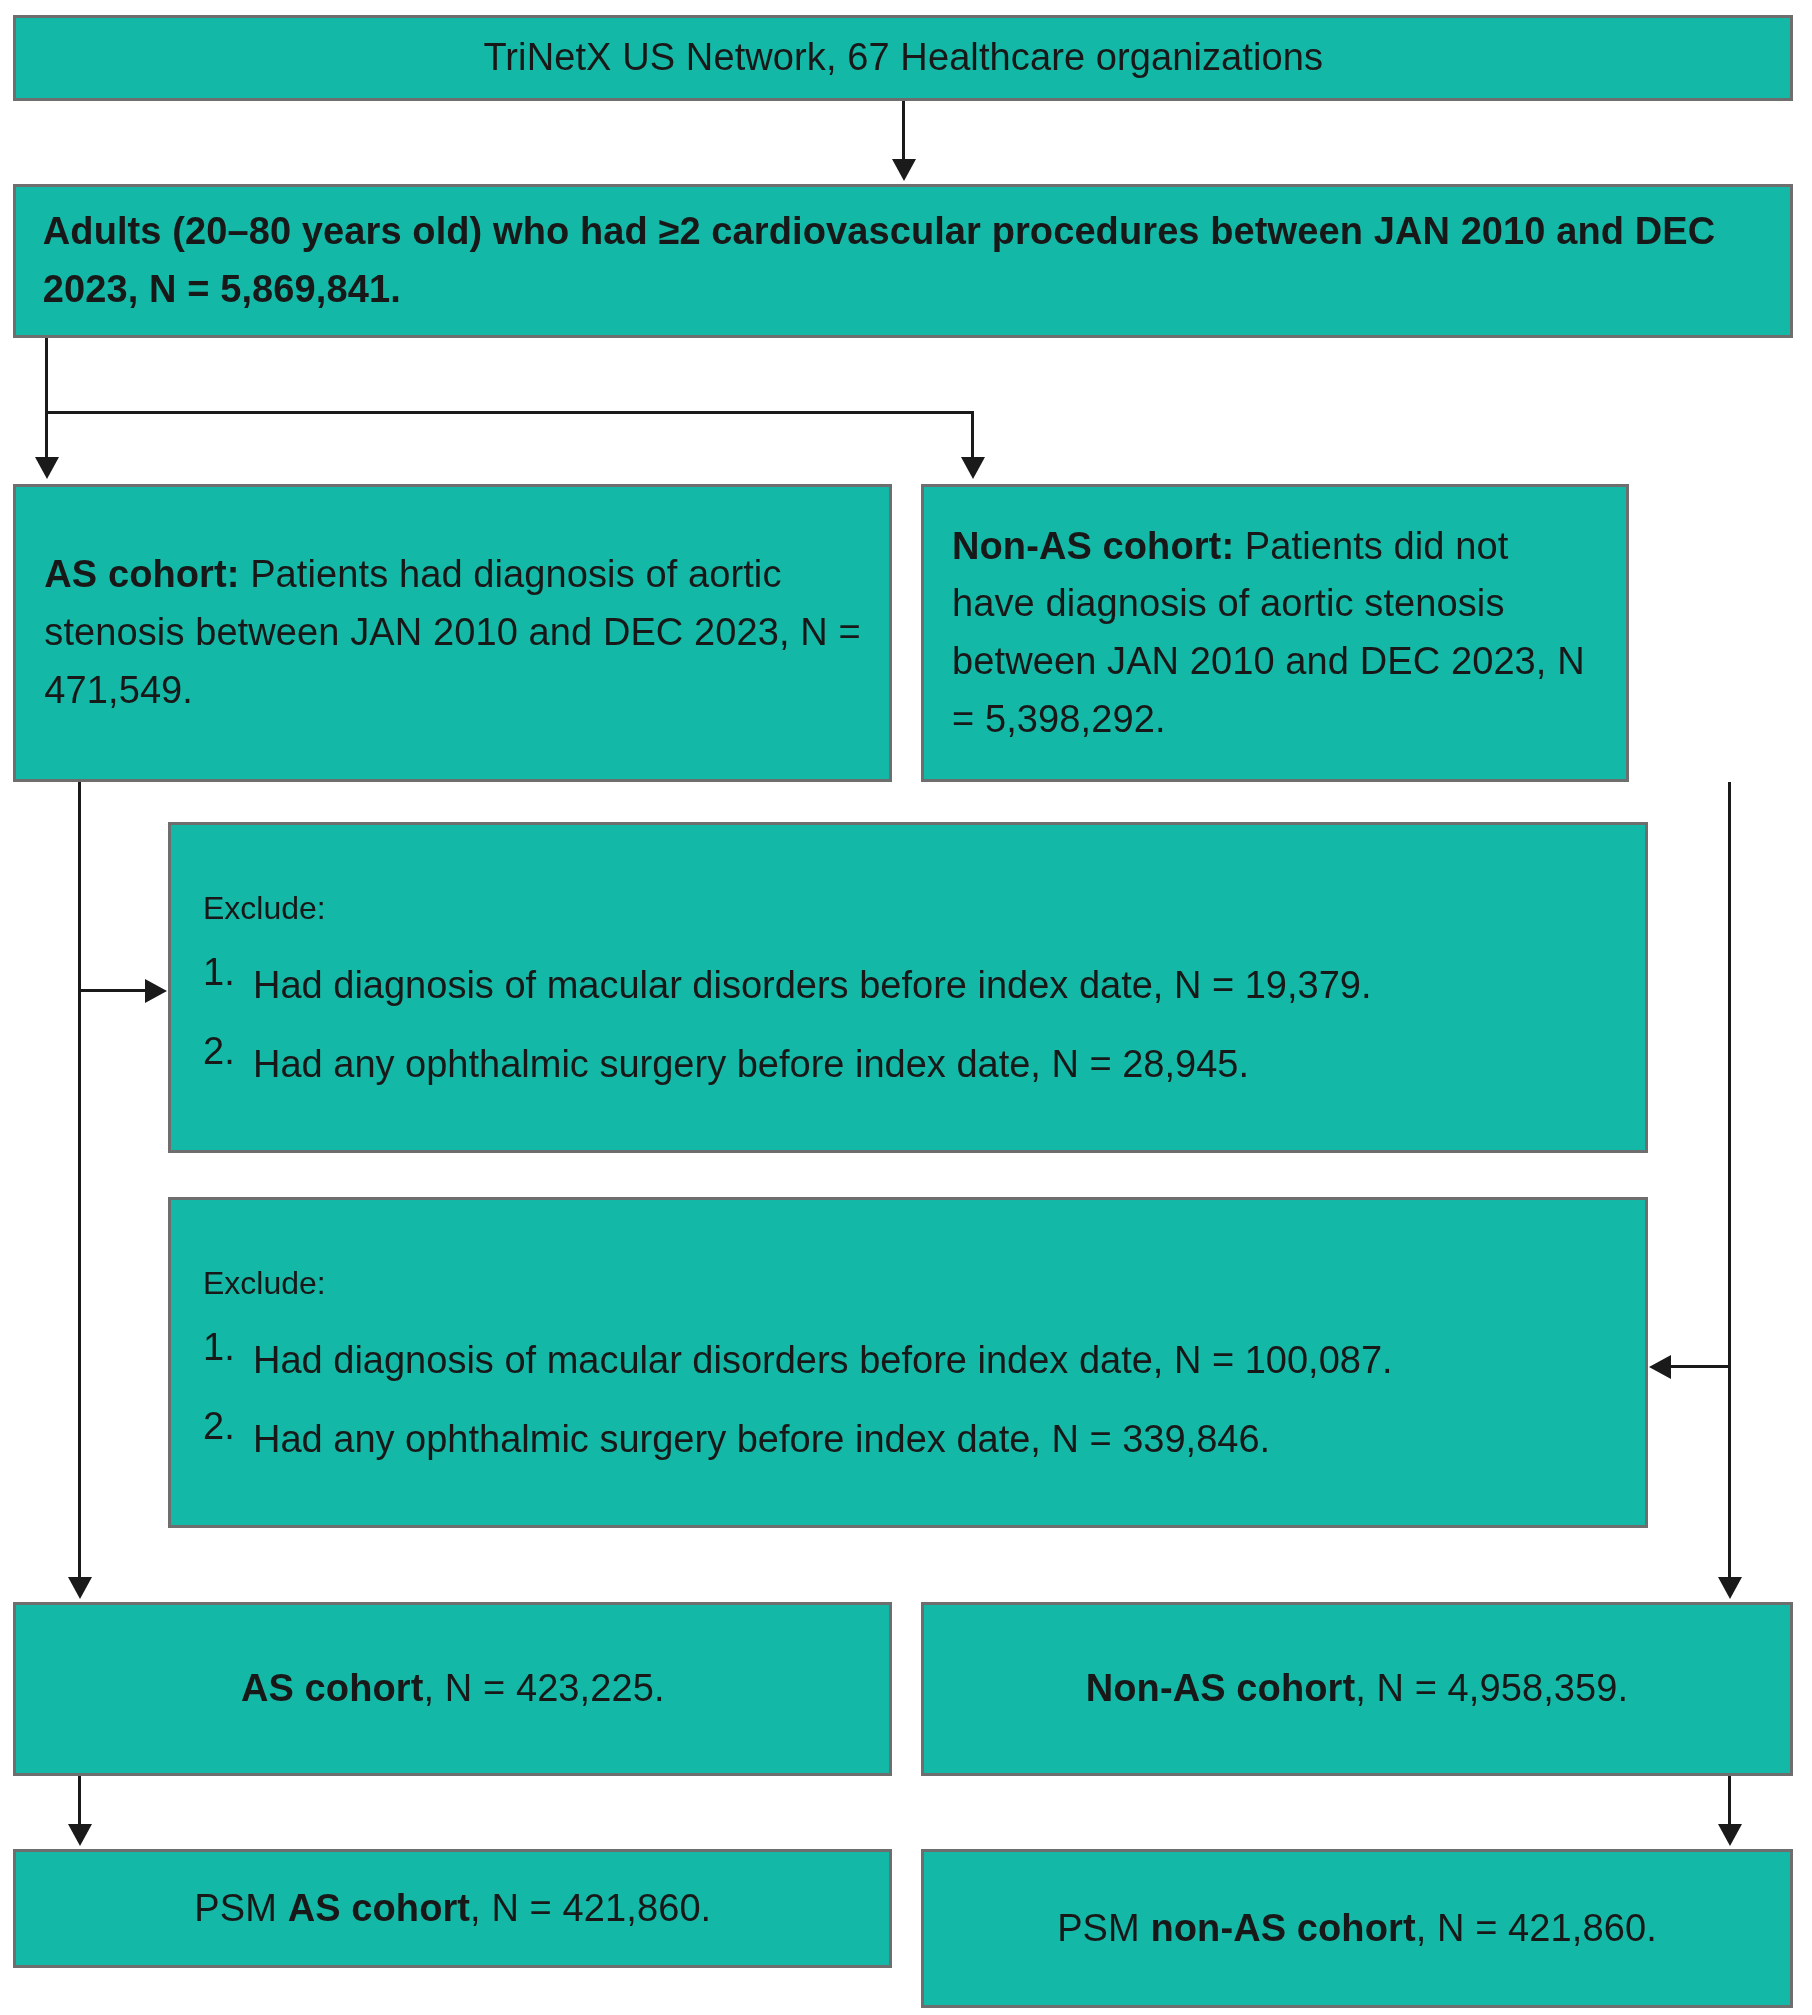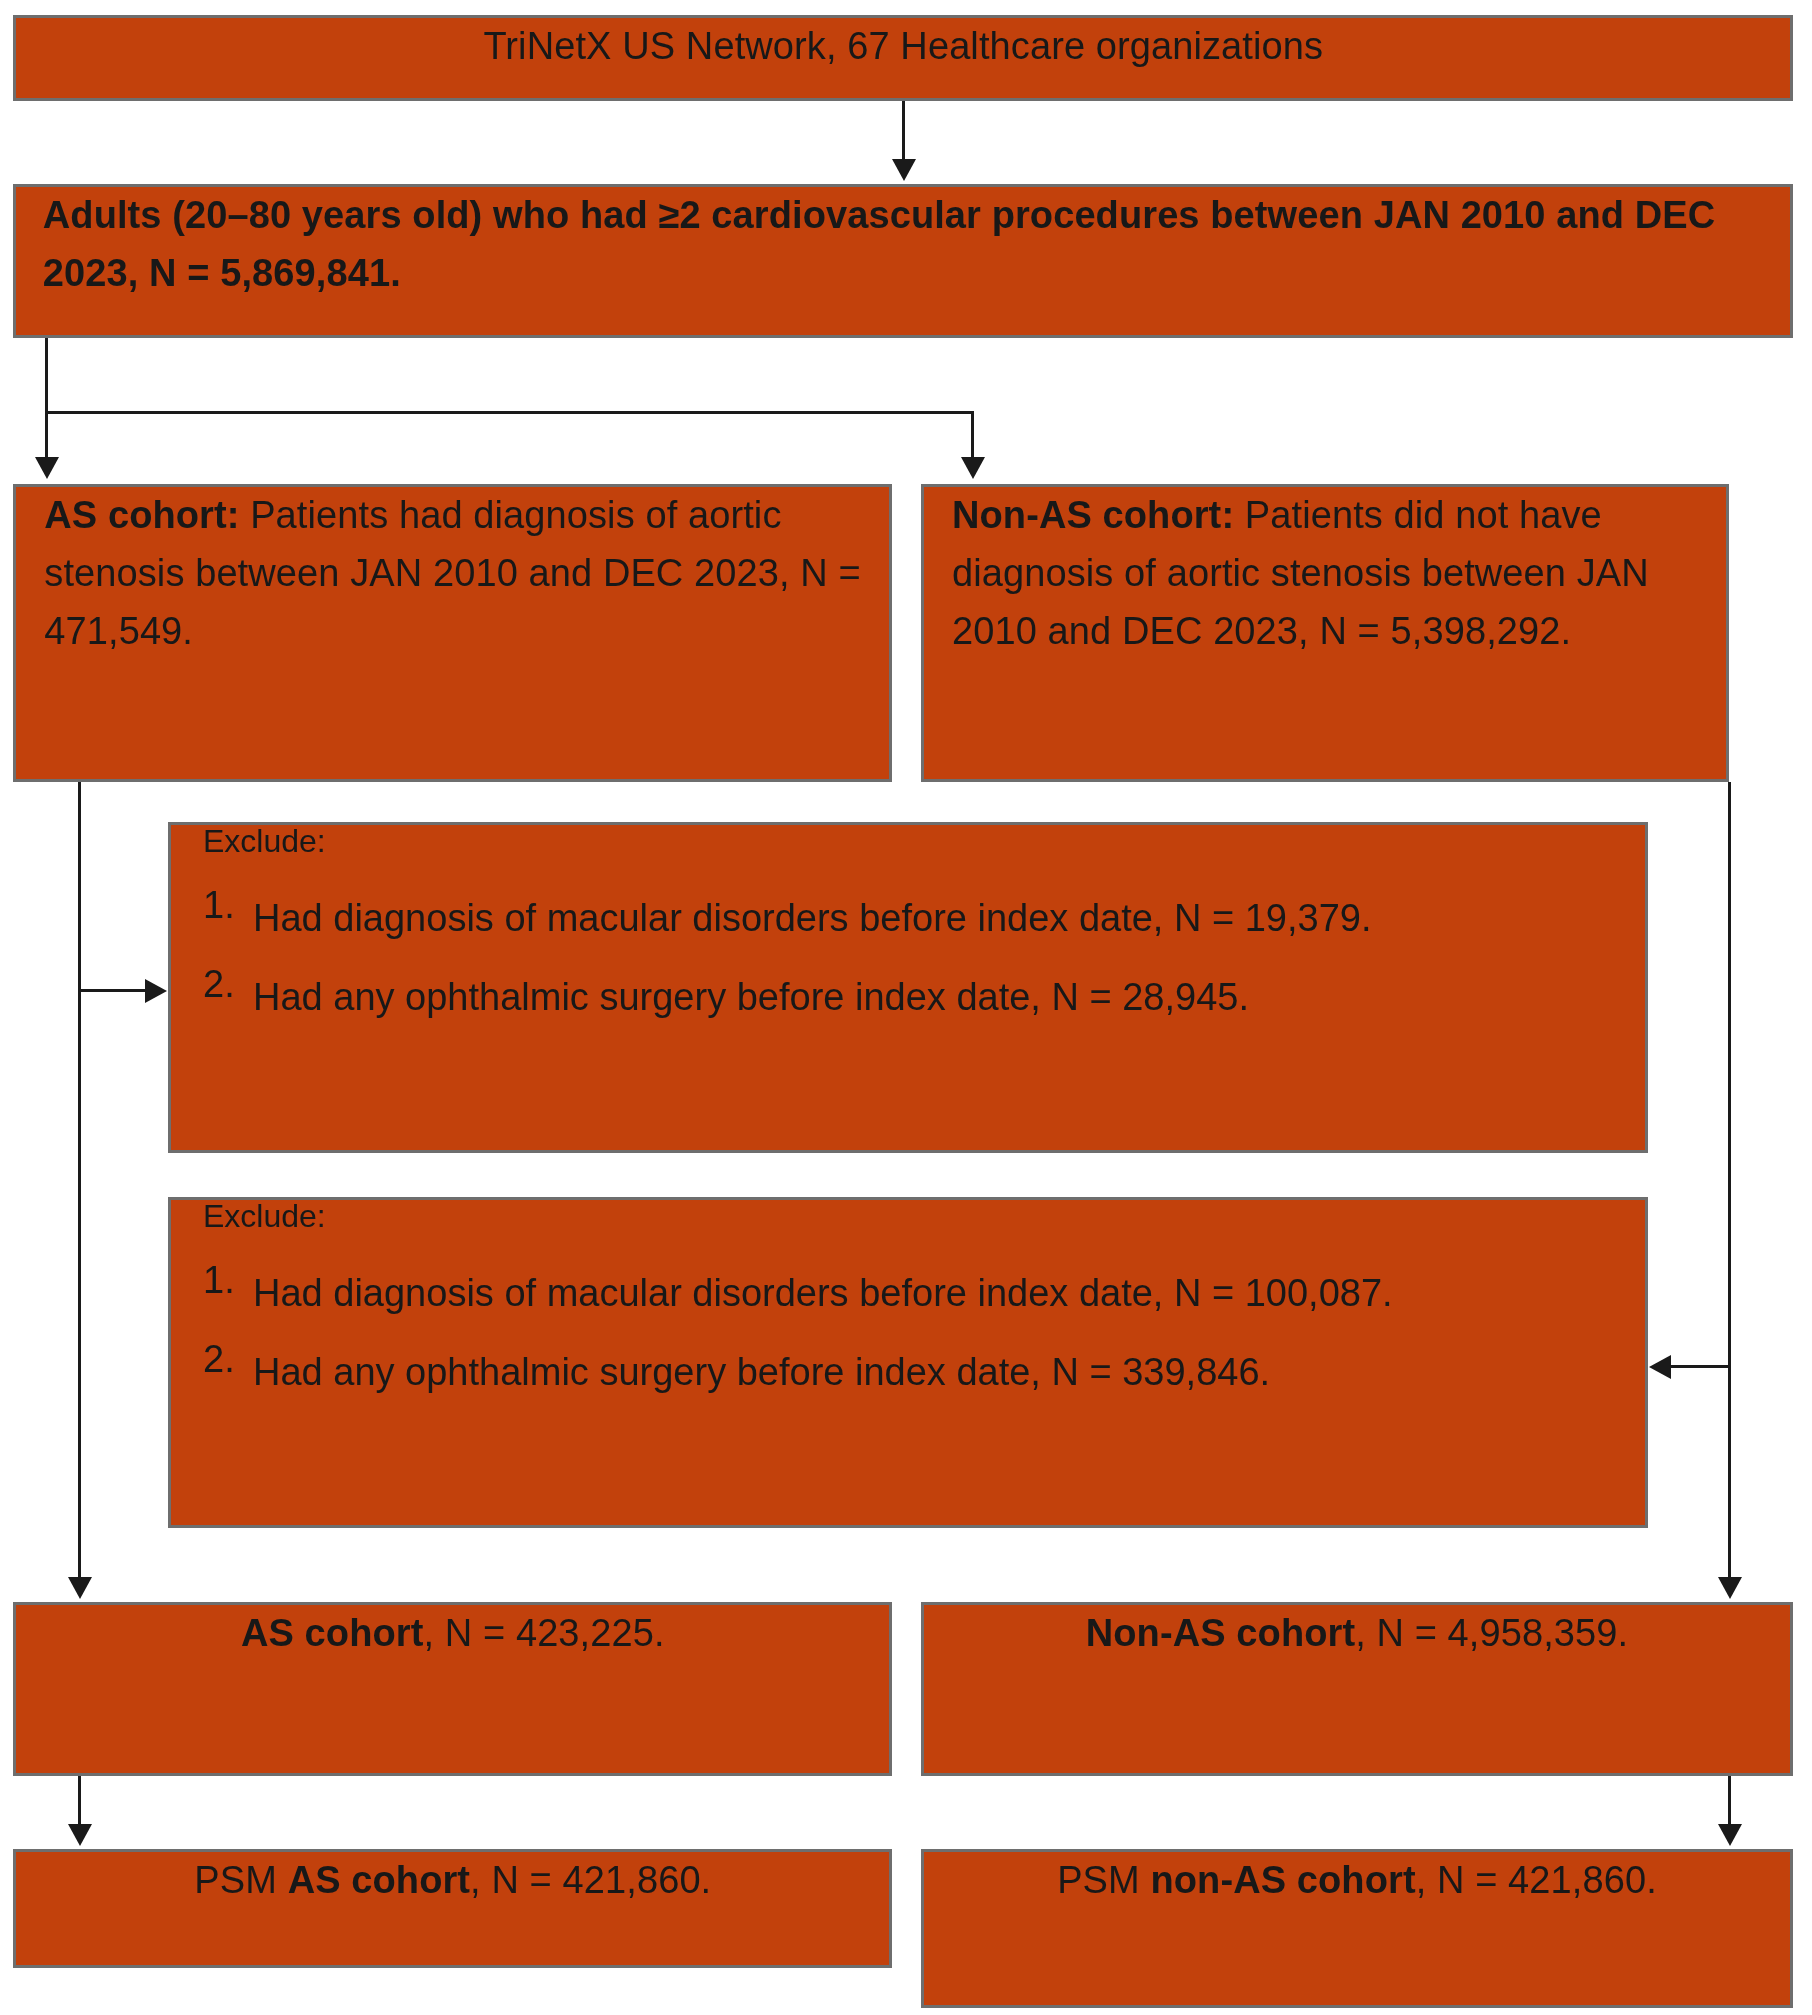--- a/index.html
+++ b/index.html
@@ -17,41 +17,42 @@
     height: 2015px;
     background: #ffffff;
     overflow: hidden;
   }
 
   
   .box {
     position: absolute;
     box-sizing: border-box;
     border: 3.3px solid #6e6e6e;
-    background: #c2410c;
+    background: #14b8a6;
     display: flex;
+    align-items: center;
     z-index: 3;
   }
   .box .txt {
     display: block;
     width: 100%;
     font-size: 38px;
     line-height: 1.52;
     letter-spacing: 0.1px;
     color: #181818;
   }
   .txt.center { text-align: center; }
   .txt.left   { text-align: left; }
   .b { font-weight: bold; }
 
   
   #box-source       { left: 13.3px;   top: 14.6px;   width: 1780px; height: 86px;  padding: 0 20px; }
   #box-population   { left: 13.3px;   top: 184px;  width: 1780px; height: 154px;  padding: 0 26.5px; font-weight: bold; }
   #box-as-cohort    { left: 13.3px;   top: 484px;  width: 879px; height: 298px;  padding: 0 28px; }
-  #box-nonas-cohort { left: 921px; top: 484px;  width: 808px; height: 298px;  padding: 0 28px; }
+  #box-nonas-cohort { left: 921px; top: 484px;  width: 708px; height: 298px;  padding: 0 28px; }
   #box-exclude-1    { left: 168px;  top: 822px; width: 1480px; height: 331px;  padding: 0 32px; }
   #box-exclude-2    { left: 168px;  top: 1197px; width: 1480px; height: 331px;  padding: 0 32px; }
   #box-as-final     { left: 13.3px;   top: 1602px; width: 879px; height: 174px;  padding: 0 28px; }
   #box-nonas-final  { left: 921px; top: 1602px; width: 872px; height: 174px;  padding: 0 28px; }
   #box-psm-as       { left: 13.3px;   top: 1849px; width: 879px; height: 119px;  padding: 0 28px; }
   #box-psm-nonas    { left: 921px; top: 1849px; width: 872px; height: 159px;  padding: 0 35px; }
 
   
   .exclude-body { width: 100%; }
   .exclude-head {

